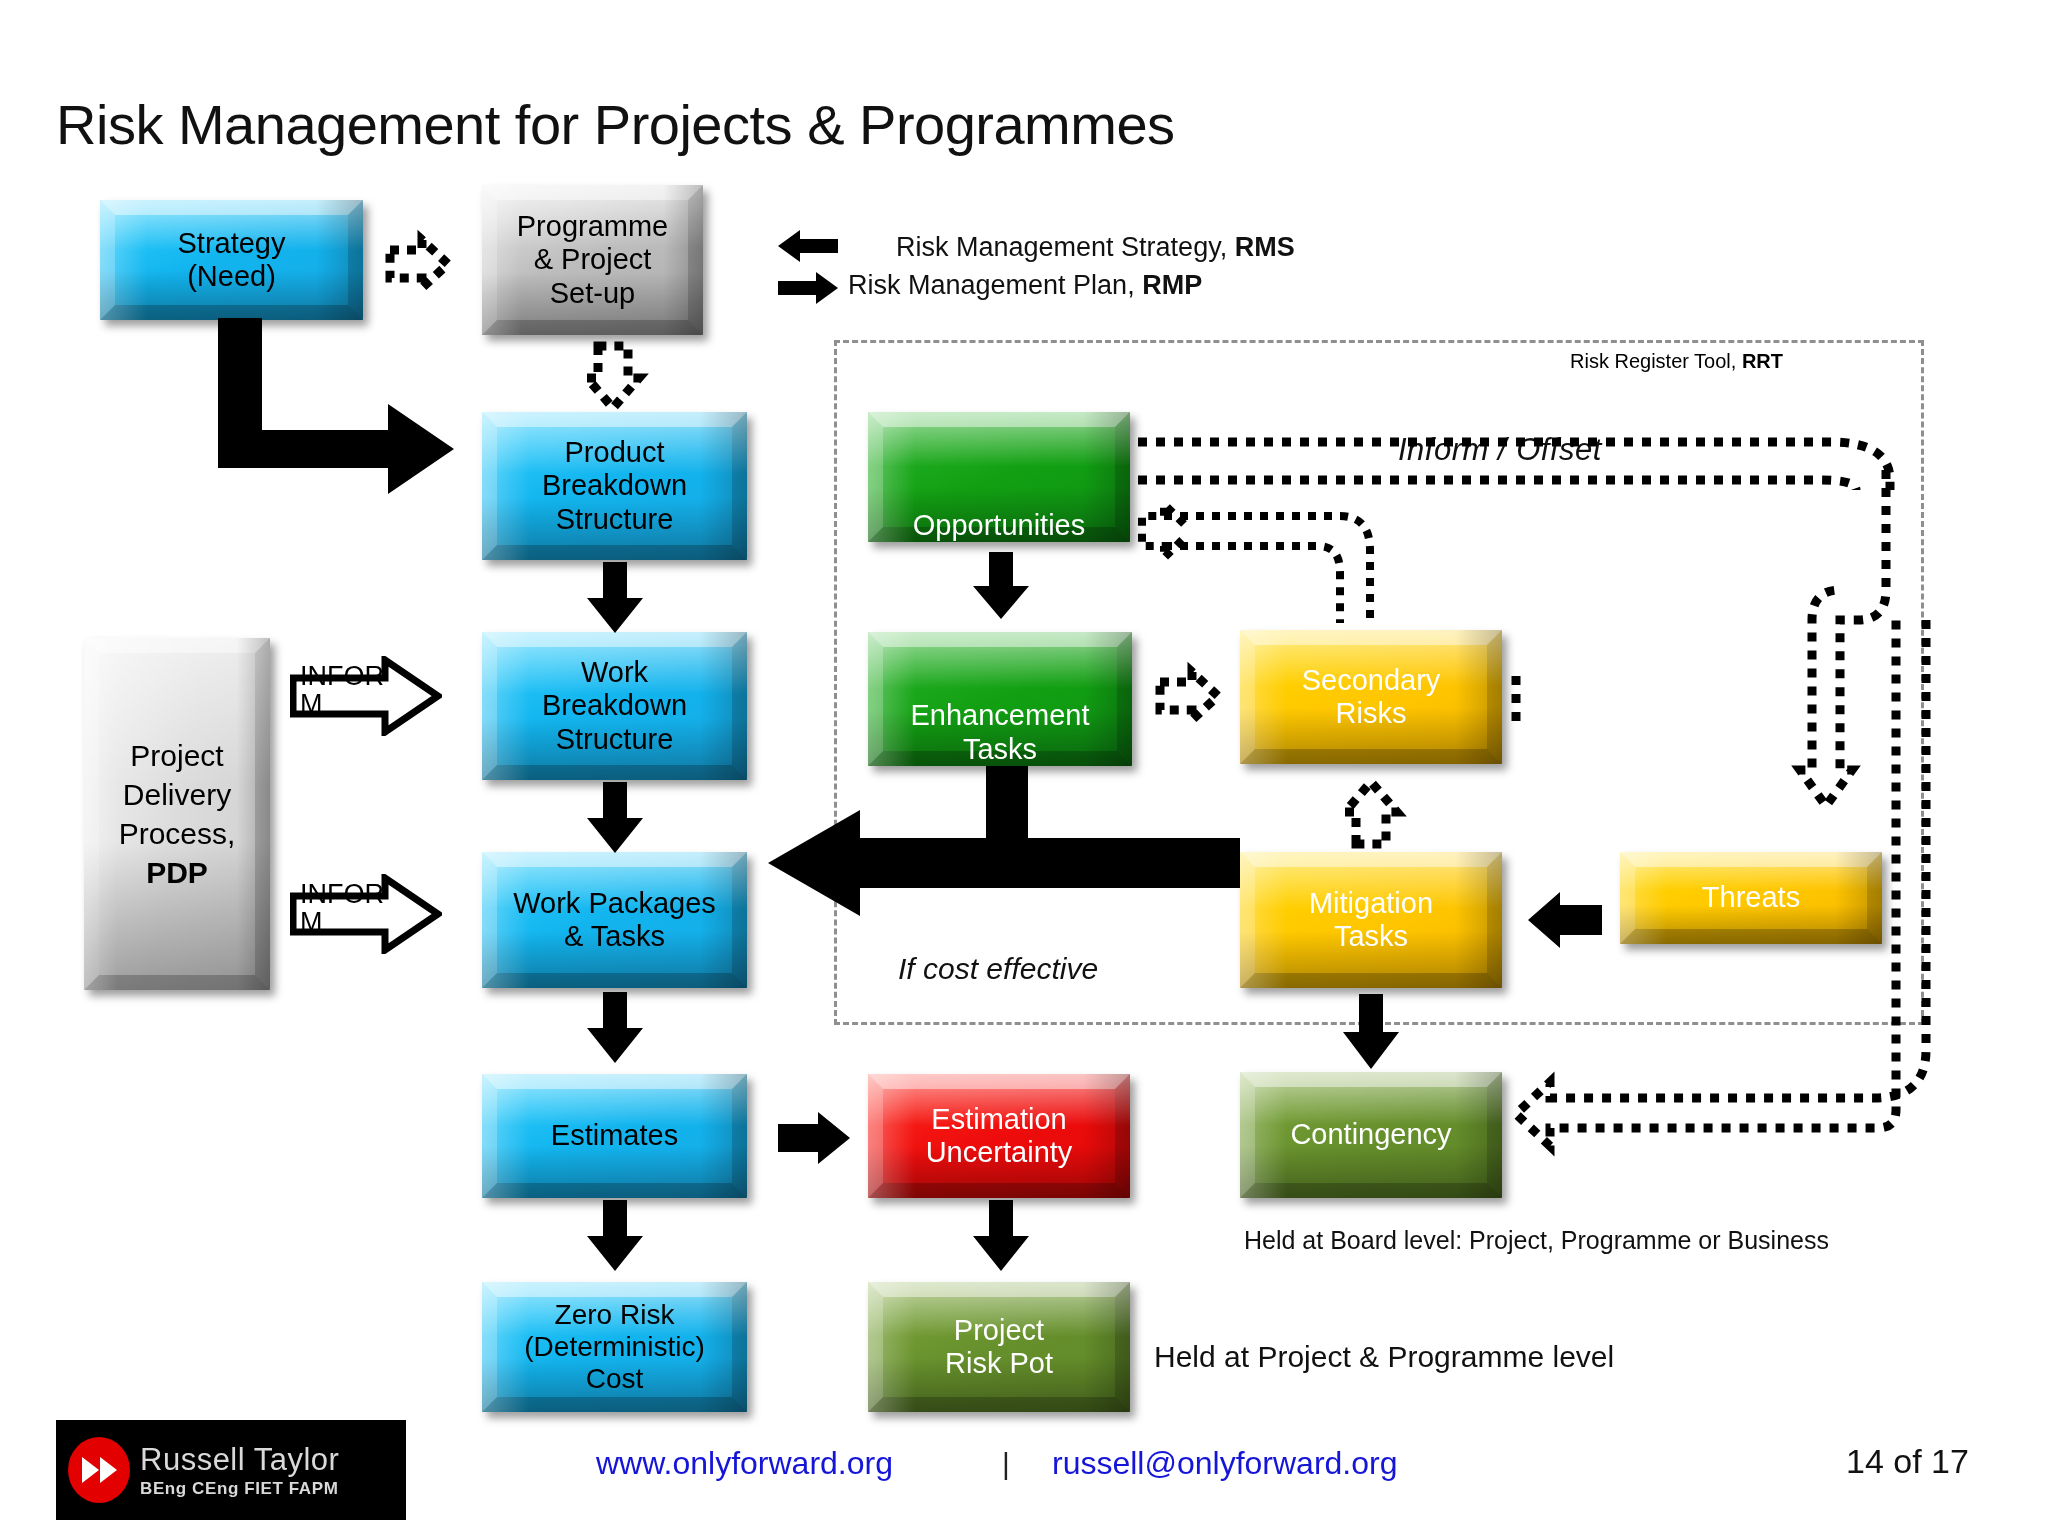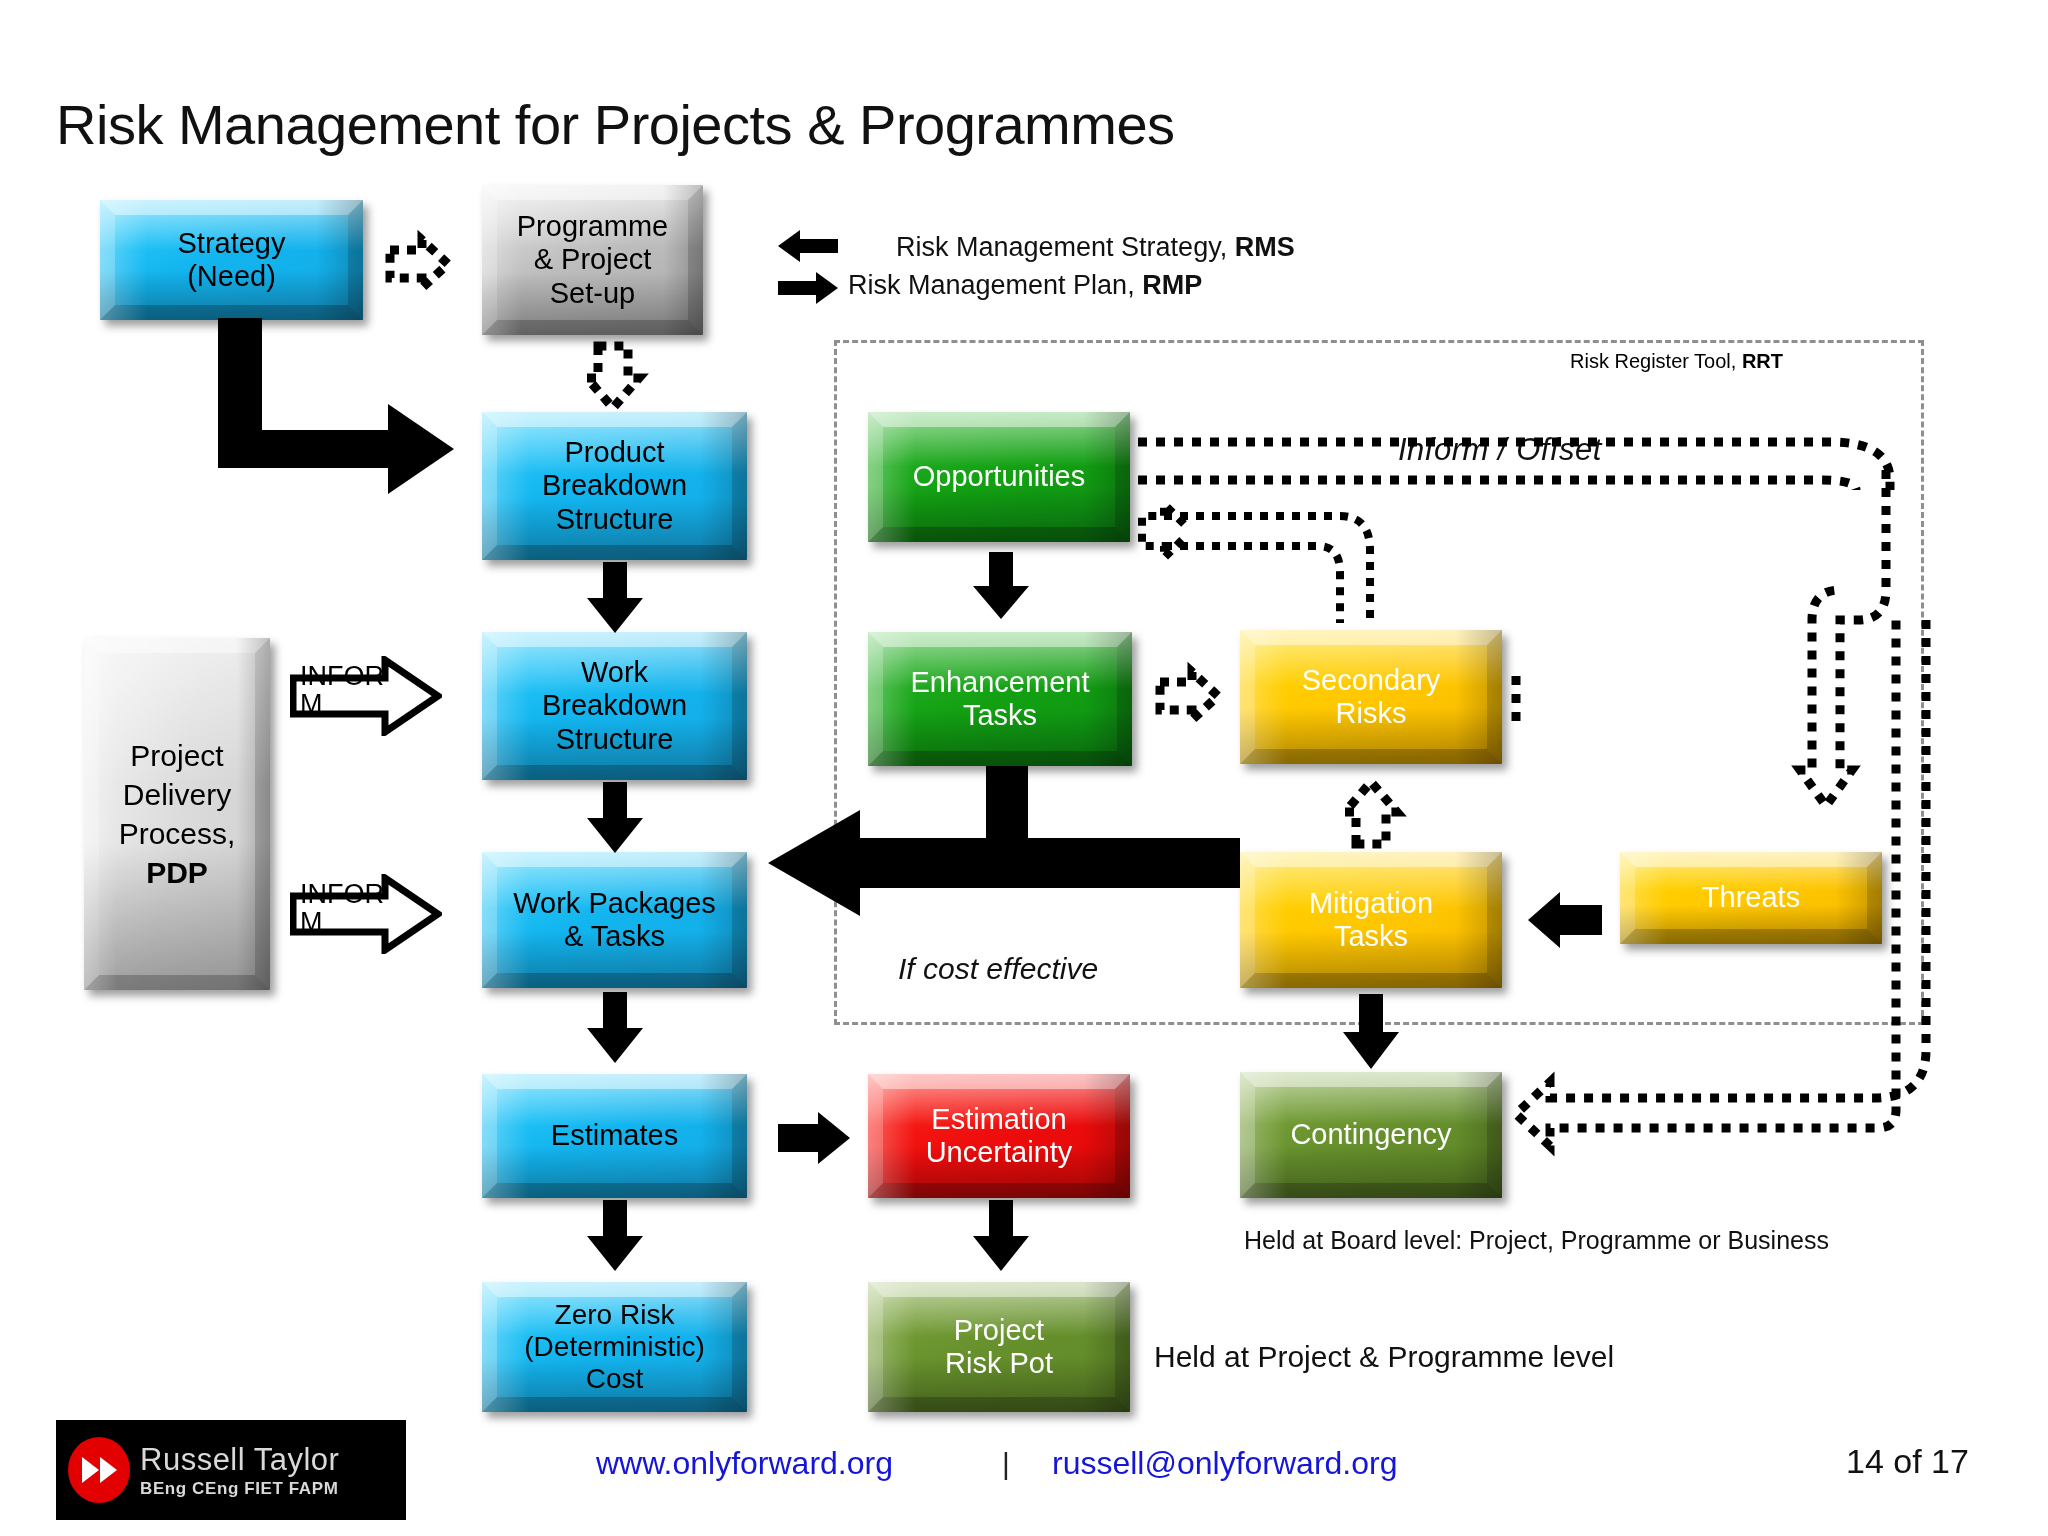--- a/index.html
+++ b/index.html
@@ -73,21 +73,21 @@
             background: rgba(255,255,255,0.22);
             clip-path: polygon(0 0, 100% 15px, 100% calc(100% - 15px), 0 100%); }
   
   .bev .r { top:0; bottom:0; right:0; width:15px;
             background: rgba(0,0,0,0.16);
             clip-path: polygon(0 15px, 100% 0, 100% 100%, 0 calc(100% - 15px)); }
 
   .cyan  { background: linear-gradient(160deg,#2fd0ff 0%, #12b4ee 48%, #16a9e4 100%); color:#000; }
   .grey  { background: linear-gradient(160deg,#e8e8e8 0%, #bdbdbd 48%, #a9a9a9 100%); color:#000; }
   .greyp { background: linear-gradient(100deg,#f2f2f2 0%, #dcdcdc 50%, #cfcfcf 100%); color:#000; }
-  .green { background: linear-gradient(160deg,#2db52d 0%, #12a012 50%, #0d8f14 100%); color:#fff; }
+  .green { background: linear-gradient(160deg,#2db52d 0%, #12a012 50%, #0d8f14 100%); color:#fff;align-items:flex-end; }
   .yellow{ background: linear-gradient(160deg,#ffd900 0%, #ffc700 50%, #f5b700 100%); color:#fff; }
   .red   { background: linear-gradient(160deg,#ff2a1e 0%, #ee0c0c 50%, #df0707 100%); color:#fff; }
   .olive { background: linear-gradient(160deg,#7ea73c 0%, #66902c 50%, #5d8526 100%); color:#fff; }
 
   
   .arrow { position: absolute; z-index: 6; }
   .arrow svg { display:block; }
 
   
   .dotted { position:absolute; z-index: 5; }

